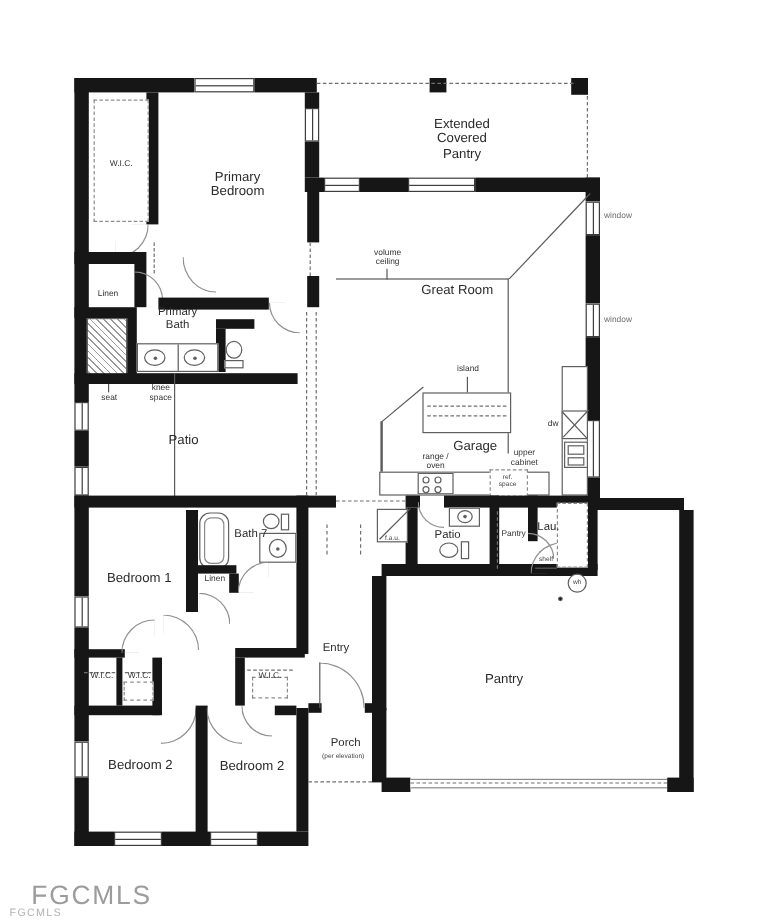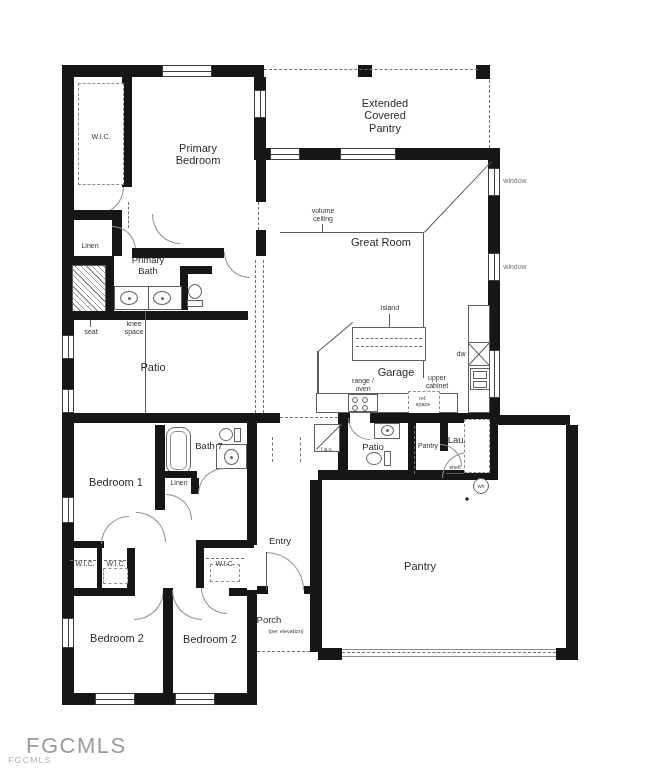--- a/index.html
+++ b/index.html
@@ -251,18 +251,18 @@
   <div class="label xxs" style="left:327px;top:449px">f.a.u.</div>
   <div class="label xxs" style="left:455px;top:467px">shelf</div>
   <div class="label xxs" style="left:481px;top:486px">wh</div>
   <div class="label sm" style="left:280px;top:541px">Entry</div>
   <div class="label md" style="left:420px;top:566px">Pantry</div>
   <div class="label xs" style="left:85px;top:564px">W.I.C.</div>
   <div class="label xs" style="left:116px;top:564px">W.I.C.</div>
   <div class="label xs" style="left:225px;top:564px">W.I.C.</div>
   <div class="label md" style="left:117px;top:638px">Bedroom 2</div>
   <div class="label md" style="left:210px;top:639px">Bedroom 2</div>
-  <div class="label sm" style="left:269px;top:620px">Porch</div>
+  <div class="label sm" style="left:288px;top:620px">Porch</div>
   <div class="label xxs" style="left:286px;top:631px">(per elevation)</div>
 
   <div class="wm1">FGCMLS</div>
   <div class="wm2">FGCMLS</div>
 </div>
 
 </body></html>

